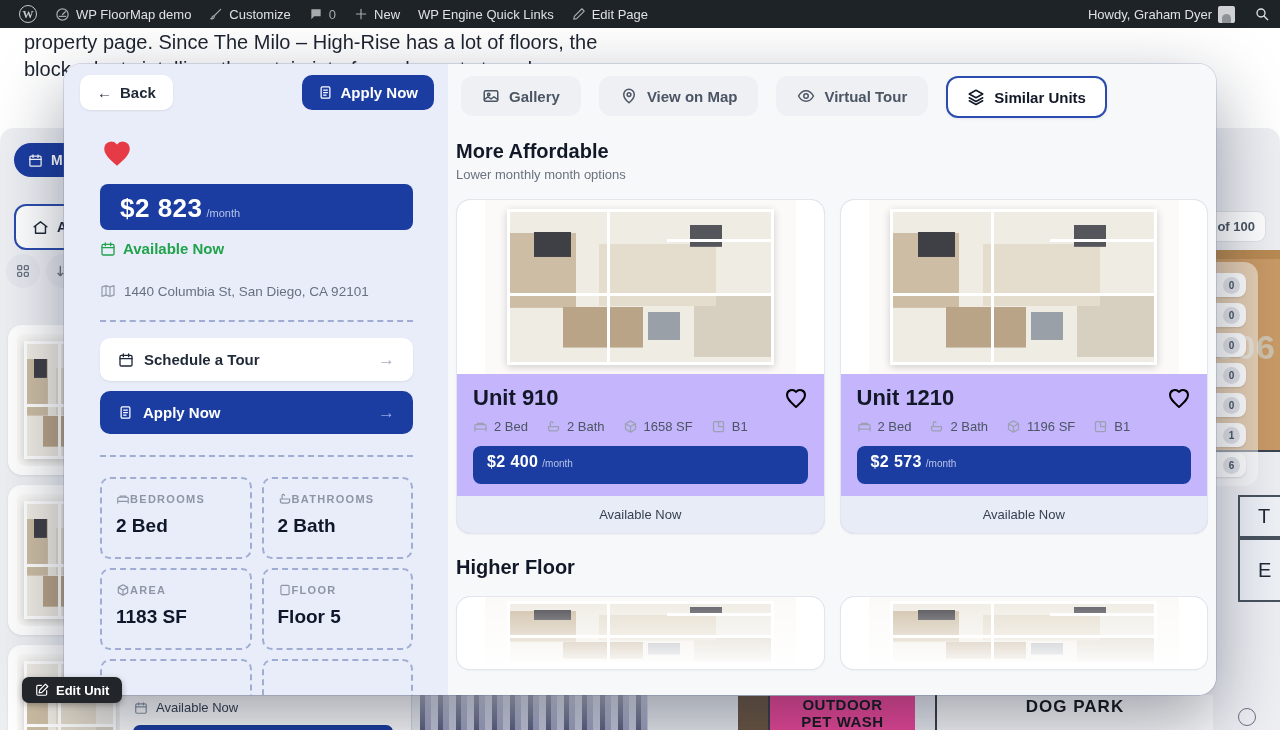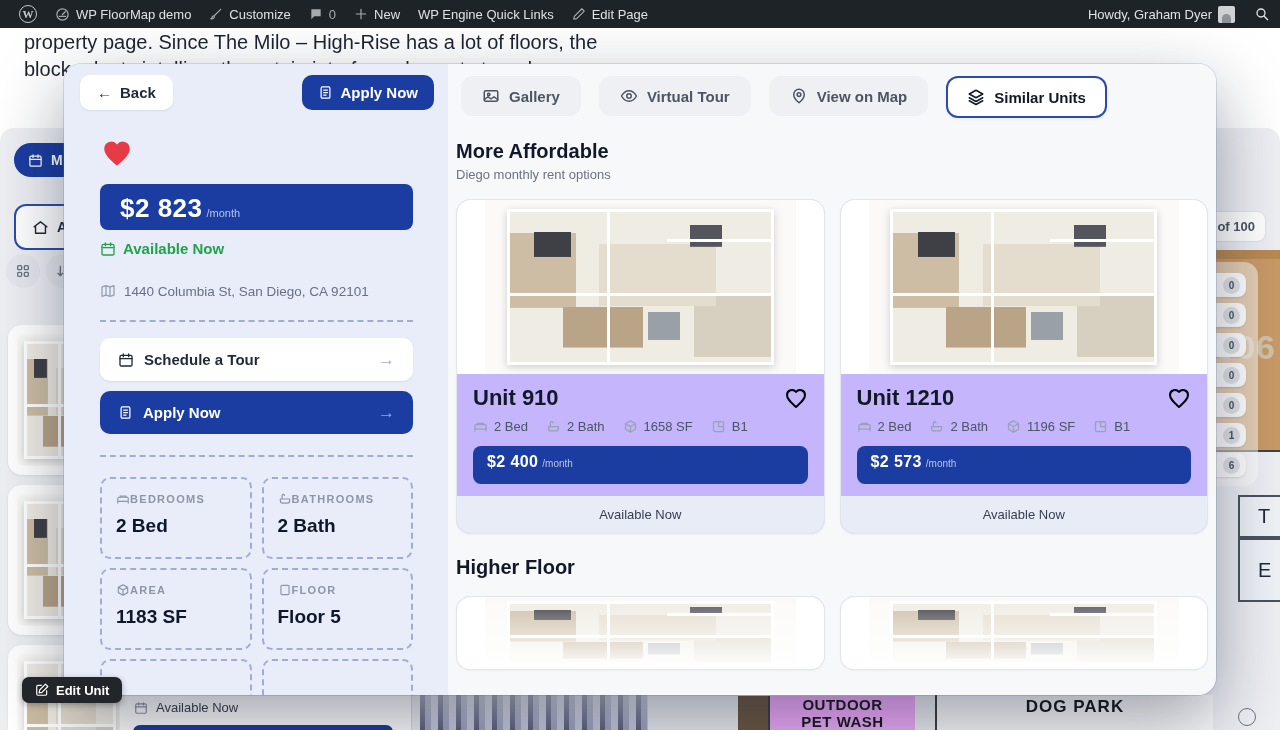--- a/index.html
+++ b/index.html
@@ -51,21 +51,21 @@
 
   
   .bs-panel{position:absolute;left:120px;top:695px;width:292px;height:35px;background:#fff;border-right:1px solid #d5d9e0;z-index:2;}
   .bs-avail{position:absolute;left:14px;top:5px;display:flex;align-items:center;gap:8px;font-size:13px;color:#374151;}
   .bs-avail .aic{color:#8a93a3;}
   .bs-blue-btn{position:absolute;left:13px;top:30px;width:260px;height:10px;border-radius:7px 7px 0 0;background:#1b3da1;}
   .bs-building{position:absolute;left:420px;top:695px;width:228px;height:35px;z-index:2;
     background:repeating-linear-gradient(90deg,#5d6280 0 5px,#9fa3c0 5px 11px,#c6c9dc 11px 18px);}
   .bs-building::after{content:"";position:absolute;inset:0;background:linear-gradient(180deg,rgba(255,255,255,.45),rgba(255,255,255,0));}
   .bs-pole{position:absolute;left:738px;top:696px;width:30px;height:34px;background:#6d5843;z-index:2;}
-  .bs-sign1{position:absolute;left:768px;top:696px;width:147px;height:34px;background:#f0abfc;border-left:2px solid #3a3f45;z-index:2;
+  .bs-sign1{position:absolute;left:768px;top:696px;width:147px;height:34px;background:#ec4899;border-left:2px solid #3a3f45;z-index:2;
     display:flex;flex-direction:column;align-items:center;justify-content:flex-start;color:#17191d;font-size:15px;line-height:17px;letter-spacing:.5px;font-weight:600;}
   .bs-sign2{position:absolute;left:935px;top:695px;width:278px;height:35px;background:#fbfbfc;border-left:2px solid #3a3f45;z-index:2;
     text-align:center;color:#15181c;font-size:17px;font-weight:600;letter-spacing:1px;padding-top:2px;}
 
   
   .fp-art{position:relative;background:#fbfaf8;overflow:hidden;}
   .fp-art::before{content:"";position:absolute;inset:5% 7%;background-repeat:no-repeat;
     background-image:
       linear-gradient(#3f3f46,#3f3f46),linear-gradient(#55555c,#55555c),
       linear-gradient(#b9a488,#b9a488),linear-gradient(#cdbda4,#cdbda4),
@@ -357,44 +357,44 @@
         <div class="tab">
           <svg class="ic" width="18" height="18" viewBox="0 0 24 24">
               <rect x="3" y="5" width="18" height="14" rx="2"></rect>
               <circle cx="9" cy="10" r="1.6"></circle>
               <path d="M3 17l5-4 4 3 4-3 5 4"></path>
             </svg>
           <span>Gallery</span>
         </div>
         <div class="tab">
           <svg class="ic" width="18" height="18" viewBox="0 0 24 24">
+              <path d="M12 21s-7-5.5-7-11a7 7 0 0 1 14 0c0 5.5-7 11-7 11z"></path>
+              <circle cx="12" cy="10" r="2.5"></circle>
+            </svg>
+          <span>View on Map</span>
+        </div>
+        <div class="tab">
+          <svg class="ic" width="18" height="18" viewBox="0 0 24 24">
               <path d="M2 12s4-7 10-7 10 7 10 7-4 7-10 7S2 12 2 12z"></path>
               <circle cx="12" cy="12" r="3"></circle>
             </svg>
           <span>Virtual Tour</span>
-        </div>
-        <div class="tab">
-          <svg class="ic" width="18" height="18" viewBox="0 0 24 24">
-              <path d="M12 21s-7-5.5-7-11a7 7 0 0 1 14 0c0 5.5-7 11-7 11z"></path>
-              <circle cx="12" cy="10" r="2.5"></circle>
-            </svg>
-          <span>View on Map</span>
         </div>
         <div class="tab active">
           <svg class="ic" width="18" height="18" viewBox="0 0 24 24">
               <path d="M12 3l9 5-9 5-9-5 9-5z"></path>
               <path d="M3 13l9 5 9-5"></path>
               <path d="M3 17l9 5 9-5"></path>
             </svg>
           <span>Similar Units</span>
         </div>
       </div>
       <div class="pr-content">
         <div class="sec-title">More Affordable</div>
-        <div class="sec-sub">Diego monthly rent options</div>
+        <div class="sec-sub">Lower monthly month options</div>
         <div class="cards-row">
           <div class="ucard">
             <div class="ucard-img">
                 <div class="fp-art"></div>
               </div>
             <div class="ucard-body">
               <div class="ucard-title-row">
                 <span class="ucard-title">Unit 910</span>
                 <svg class="ic" width="24" height="24" viewBox="0 0 24 24">
                     <path d="M12 21C7 16.5 3 13.3 3 9a5 5 0 0 1 9-3 5 5 0 0 1 9 3c0 4.3-4 7.5-9 12z"></path>

